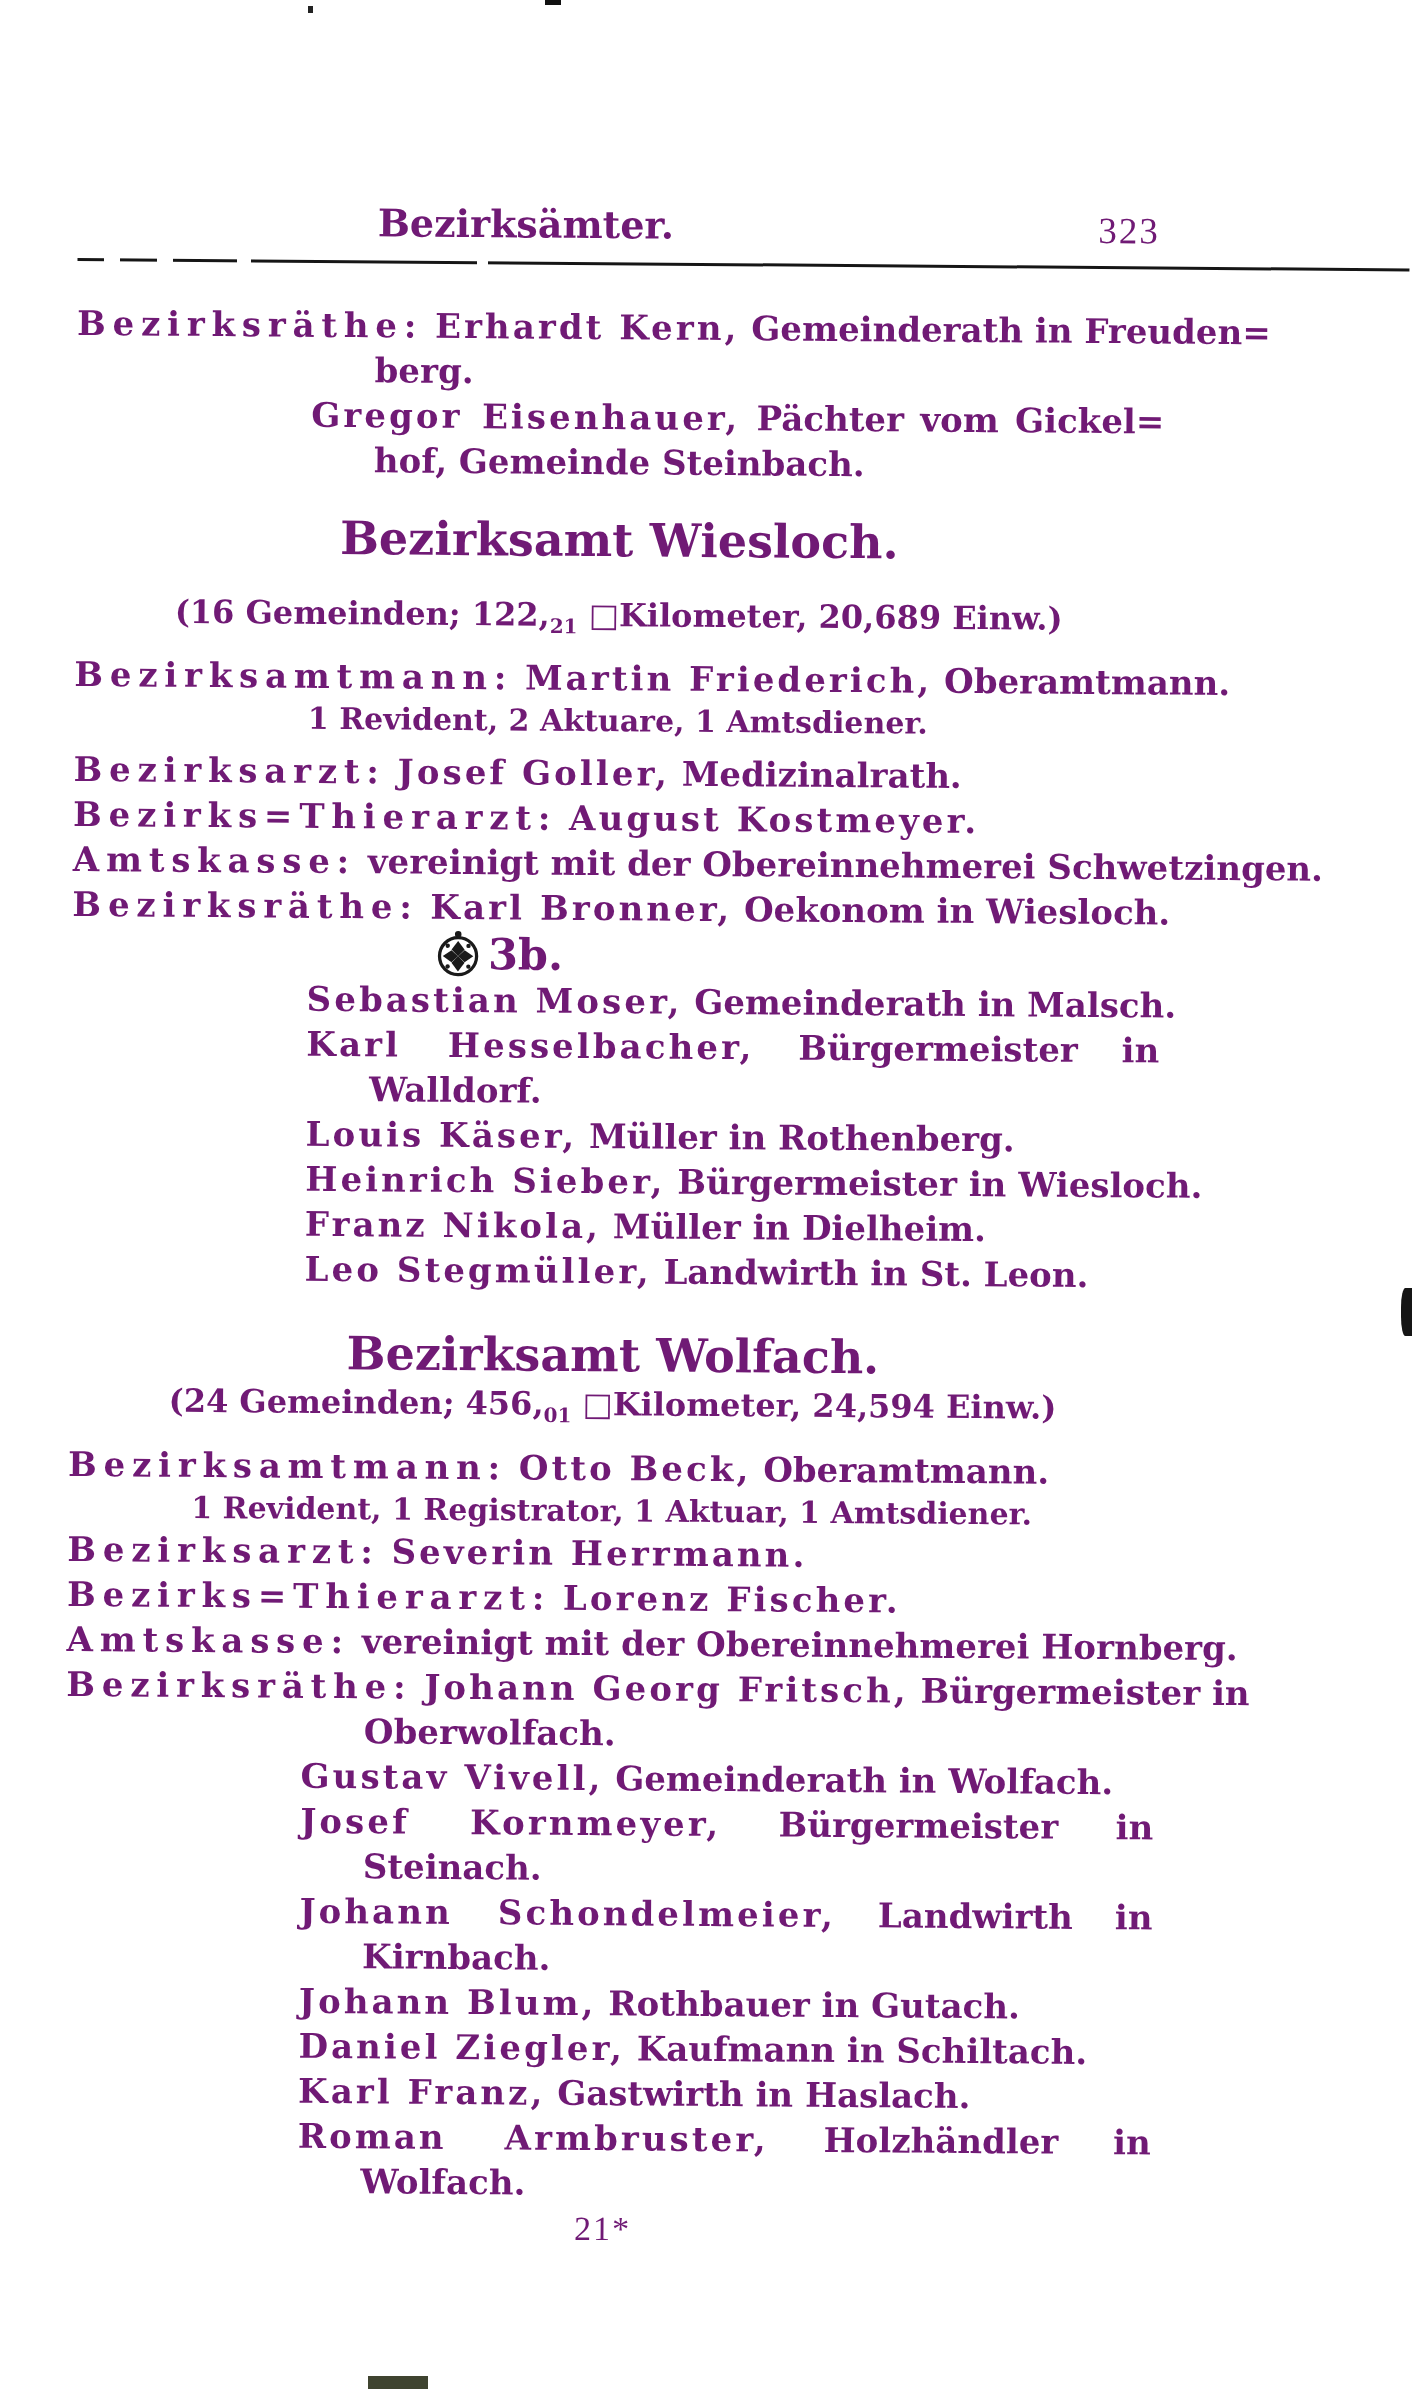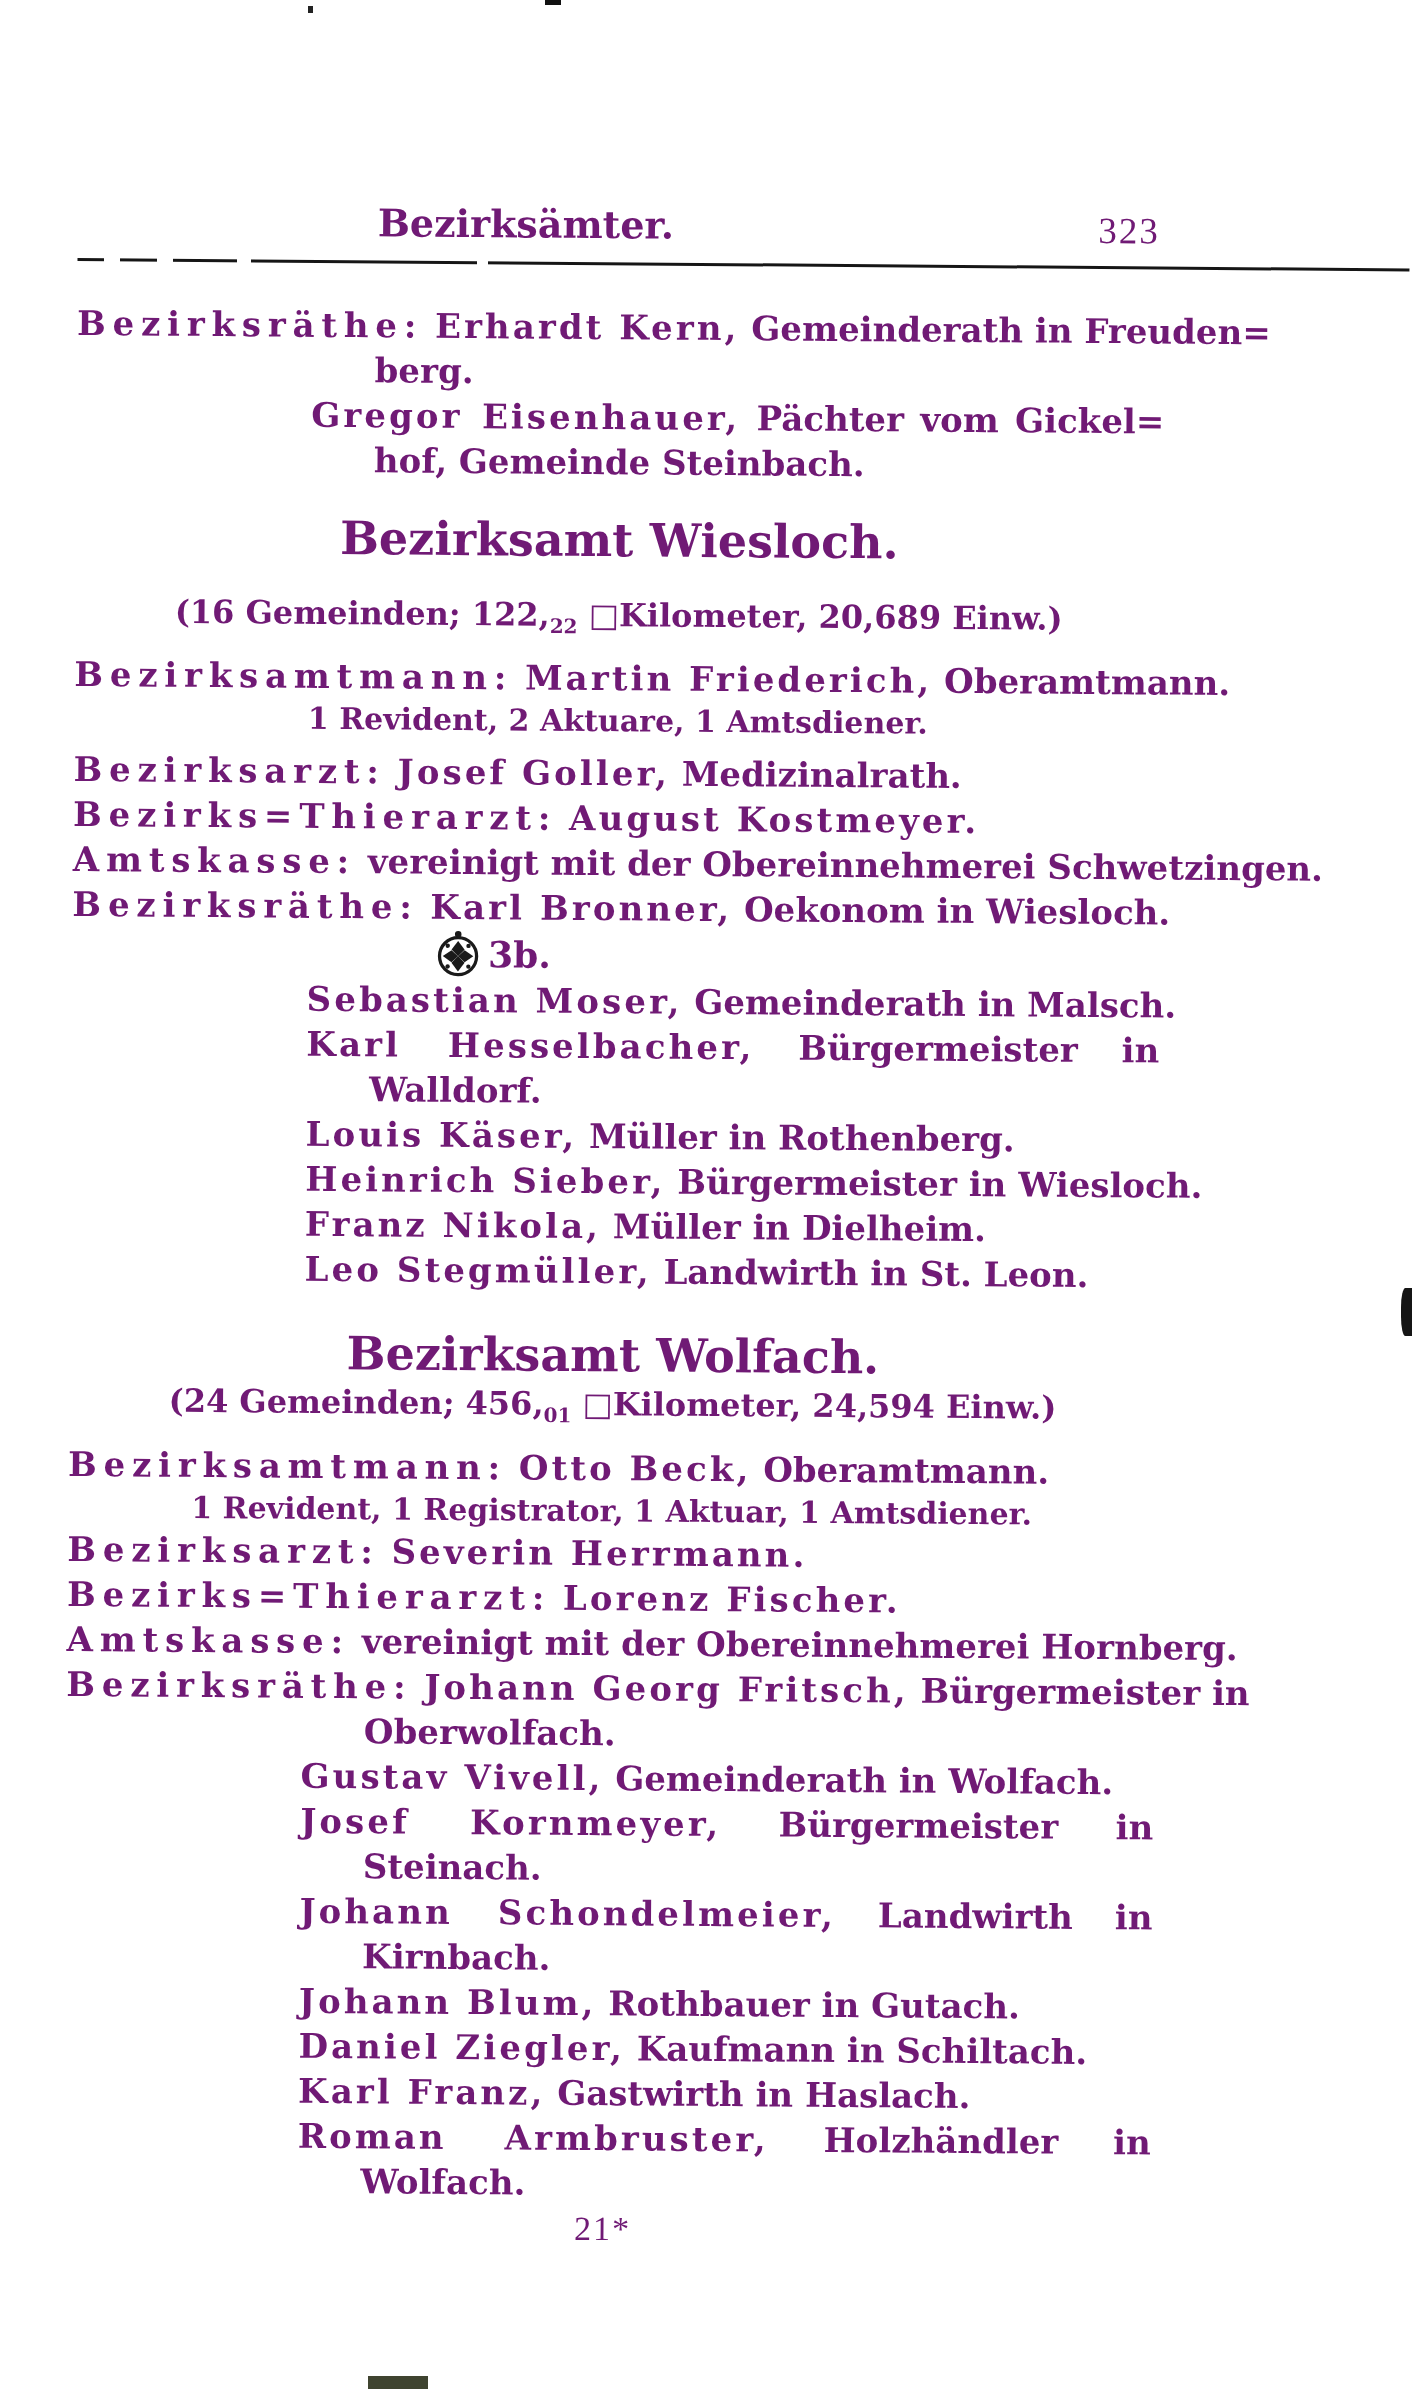--- a/index.html
+++ b/index.html
@@ -39,21 +39,21 @@
   .nm{letter-spacing:.09em;}
   .heading{font-size:46px;line-height:58px;text-align:center;margin-top:26px;min-height:58px;white-space:nowrap;}
   .stats{font-size:32px;line-height:40px;min-height:40px;text-align:center;margin-top:26px;}
   .stats sub{font-size:20px;vertical-align:sub;}
   .staff{font-size:30px;line-height:40px;min-height:40px;text-align:center;font-weight:700;}
   .mt10{margin-top:10px;}
   .mt32{margin-top:32px;}
   .mt40{margin-top:40px;}
   .orn{height:48px;padding-left:362px;display:flex;align-items:center;gap:6px;}
   .orn .stamp{width:48px;height:48px;flex:0 0 auto;}
-  .orn .stamptxt{font-size:36px;}
+  .orn .stamptxt{font-size:43px;}
   .sig{padding-left:512px;font-size:34px;font-weight:400;font-family:"Liberation Serif","DejaVu Serif",serif;letter-spacing:2px;}
   
   .speck1{position:absolute;left:308px;top:6px;width:5px;height:7px;background:#222;}
   .speck2{position:absolute;left:545px;top:0;width:16px;height:5px;background:#111;}
   .edge-blob{position:absolute;left:1401px;top:1288px;width:11px;height:48px;background:#151515;border-radius:40% 0 0 40%;}
   .bottom-bar{position:absolute;left:368px;top:2376px;width:60px;height:13px;background:#3f4430;}
 </style>
 </head>
 <body>
 
@@ -79,21 +79,21 @@
     <div class="ln ind spread">
       <span class="nm">Gregor Eisenhauer,</span>
       <span>Pächter vom Gickel=</span>
     </div>
     <div class="ln ind2">
       <span>hof, Gemeinde Steinbach.</span>
     </div>
 
     <div class="heading">Bezirksamt Wiesloch.</div>
 
-    <div class="ln stats"><span>(16 Gemeinden; 122,</span><sub>22</sub><span> □Kilometer, 20,689 Einw.)</span></div>
+    <div class="ln stats"><span>(16 Gemeinden; 122,</span><sub>21</sub><span> □Kilometer, 20,689 Einw.)</span></div>
 
     <div class="ln spread mt10">
       <span class="lbl">Bezirksamtmann:</span>
       <span class="nm">Martin Friederich,</span>
       <span>Oberamtmann.</span>
     </div>
 
     <div class="ln staff">1 Revident, 2 Aktuare, 1 Amtsdiener.</div>
 
     <div class="ln mt10">

